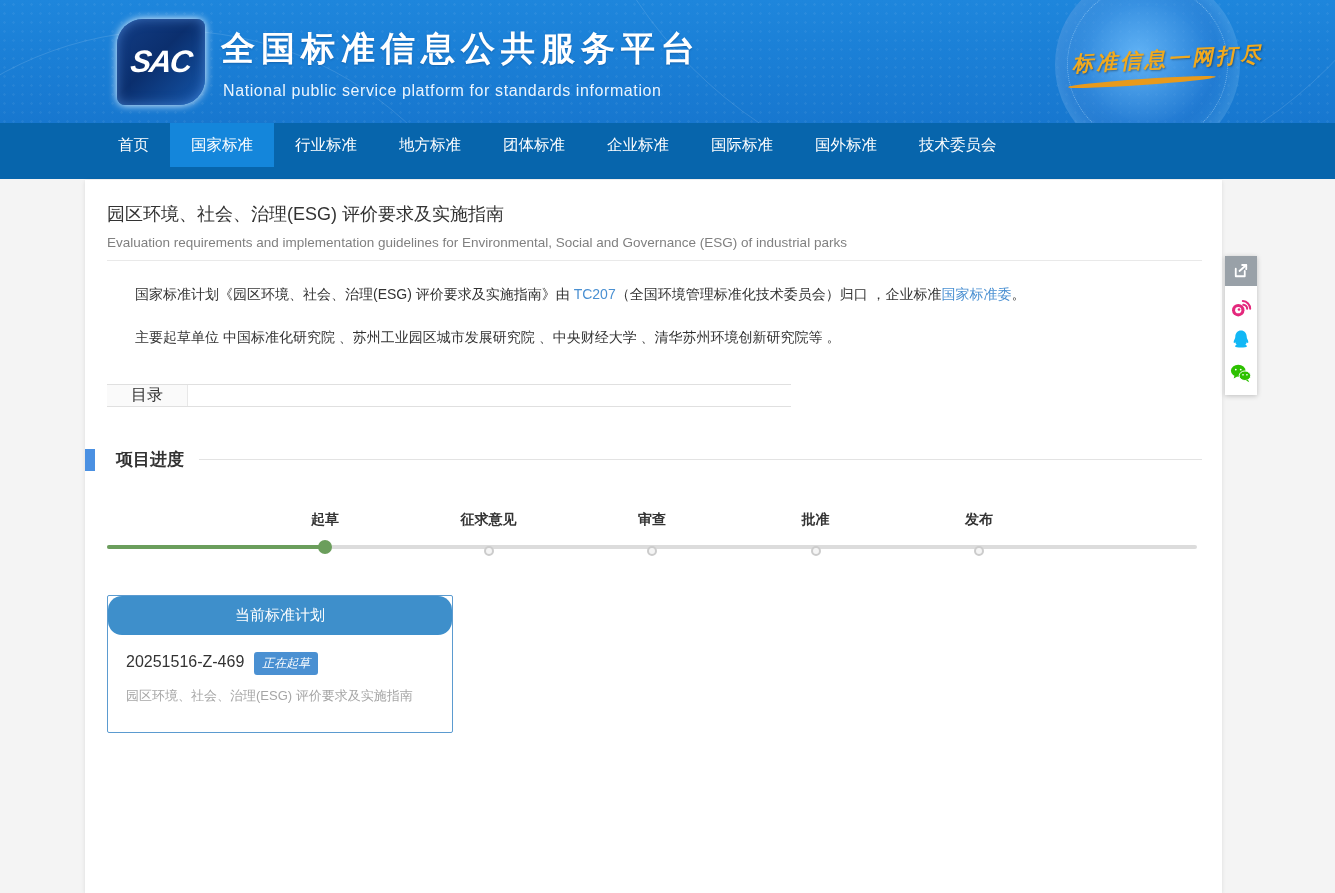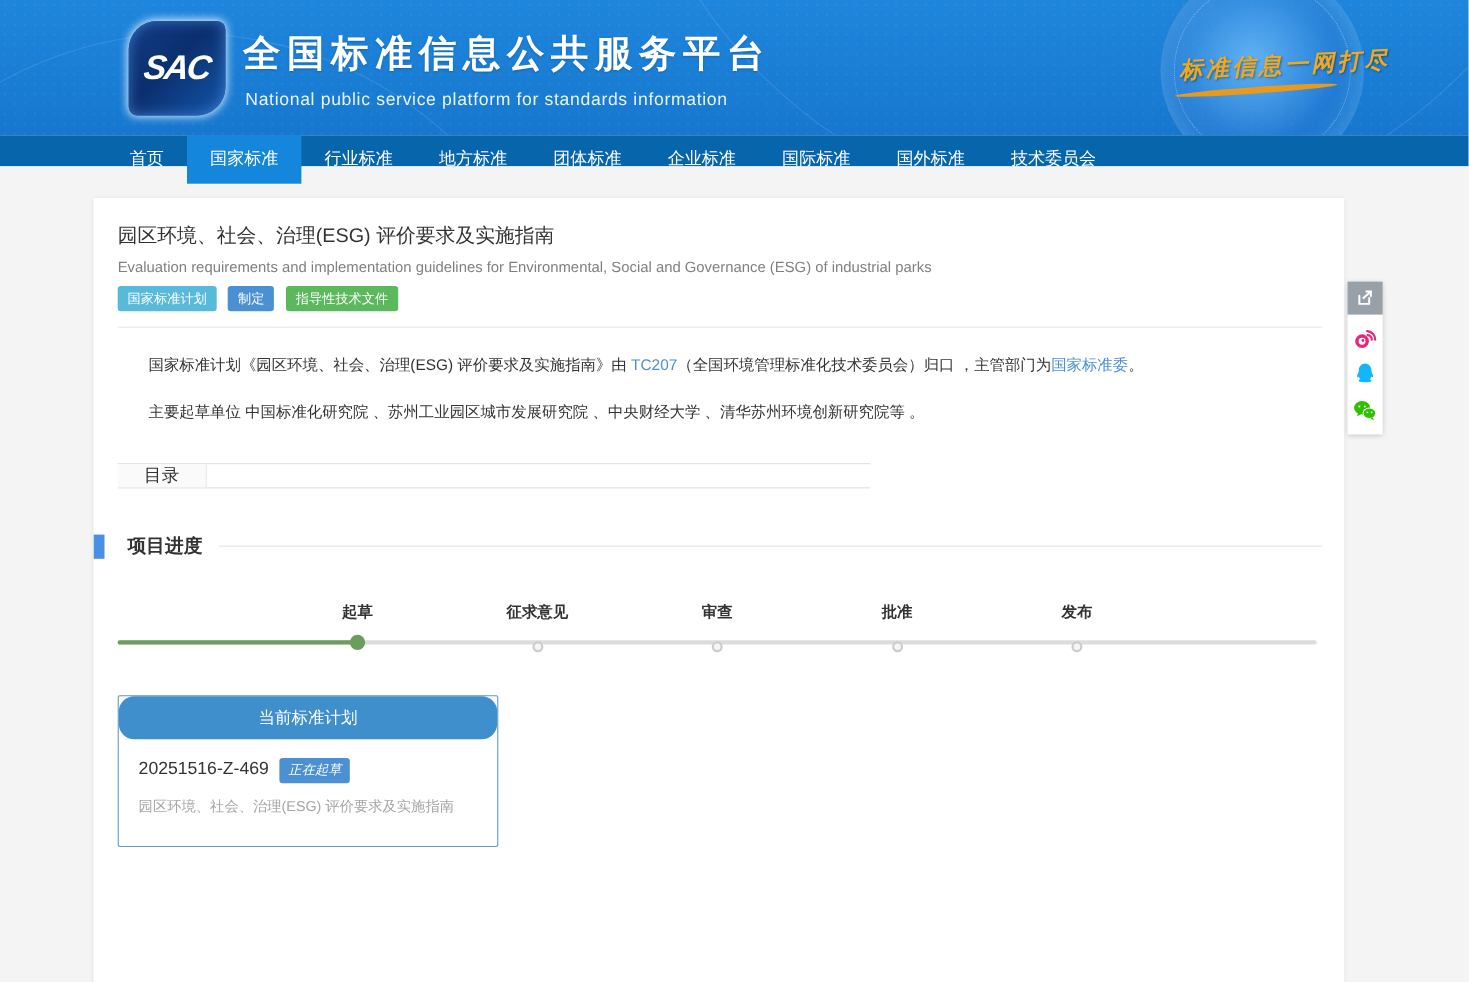--- a/index.html
+++ b/index.html
@@ -33,21 +33,21 @@
     display:flex; align-items:center; justify-content:center; cursor:pointer; }
   .logo span { color:#fff; font-size:31px; font-weight:bold; font-style:italic;
     letter-spacing:-2px; transform:skewX(-8deg); }
 
   .site-title { position:absolute; left:221px; top:26px; color:#fff; font-size:34px;
     letter-spacing:6px; font-weight:bold; text-shadow:0 1px 2px rgba(0,40,90,.3); white-space:nowrap; }
   .site-sub { position:absolute; left:223px; top:82px; color:#eaf4fd; font-size:16px;
     letter-spacing:.6px; white-space:nowrap; }
 
   
-  .nav { position:absolute; top:123px; left:0; width:1335px; height:28px; background:#0765ac; }
+  .nav { position:absolute; top:123px; left:0; width:1335px; height:56px; background:#0765ac; }
   .nav ul { list-style:none; display:flex; padding-left:97px; }
   .nav li { color:#fff; font-size:15.5px; line-height:44px; padding:0 21px; cursor:pointer;
     white-space:nowrap; }
   .nav li.active { background:#1486db; }
 
   
   .main { position:absolute; left:85px; top:180px; width:1137px; height:713px; background:#fff;
     box-shadow:0 1px 4px rgba(0,0,0,.10); padding:22px 20px 0 22px; overflow:hidden; }
 
   .std-title { font-size:18px; color:#333; font-weight:normal; margin-bottom:9px; }
@@ -137,30 +137,25 @@
     <li>国外标准</li>
     <li>技术委员会</li>
   </ul>
 </div>
 
 <div class="main">
 
   <h1 class="std-title">园区环境、社会、治理(ESG) 评价要求及实施指南</h1>
   <div class="std-title-en">Evaluation requirements and implementation guidelines for Environmental, Social and Governance (ESG) of industrial parks</div>
 
-  <div class="tags">
-    <span class="tag" style="background:#58b9d8">国家标准计划</span>
-    <span class="tag" style="background:#4a90d2">制定</span>
-    <span class="tag" style="background:#5cb85c">指导性技术文件</span>
-  </div>
 
   <div class="divider"></div>
 
   <div class="intro">
-    <p><span>国家标准计划《园区环境、社会、治理(ESG) 评价要求及实施指南》由 </span><a>TC207</a><span>（全国环境管理标准化技术委员会）归口 ，主管部门为</span><a>国家标准委</a><span>。</span></p>
+    <p><span>国家标准计划《园区环境、社会、治理(ESG) 评价要求及实施指南》由 </span><a>TC207</a><span>（全国环境管理标准化技术委员会）归口 ，企业标准</span><a>国家标准委</a><span>。</span></p>
     <p>主要起草单位 中国标准化研究院 、苏州工业园区城市发展研究院 、中央财经大学 、清华苏州环境创新研究院等 。</p>
   </div>
 
   <div class="toc">
     <div class="toc-label">目录</div>
   </div>
 
   <div class="sec-head sh-progress">
     <div class="bar"></div>
     <div class="txt">项目进度</div>

